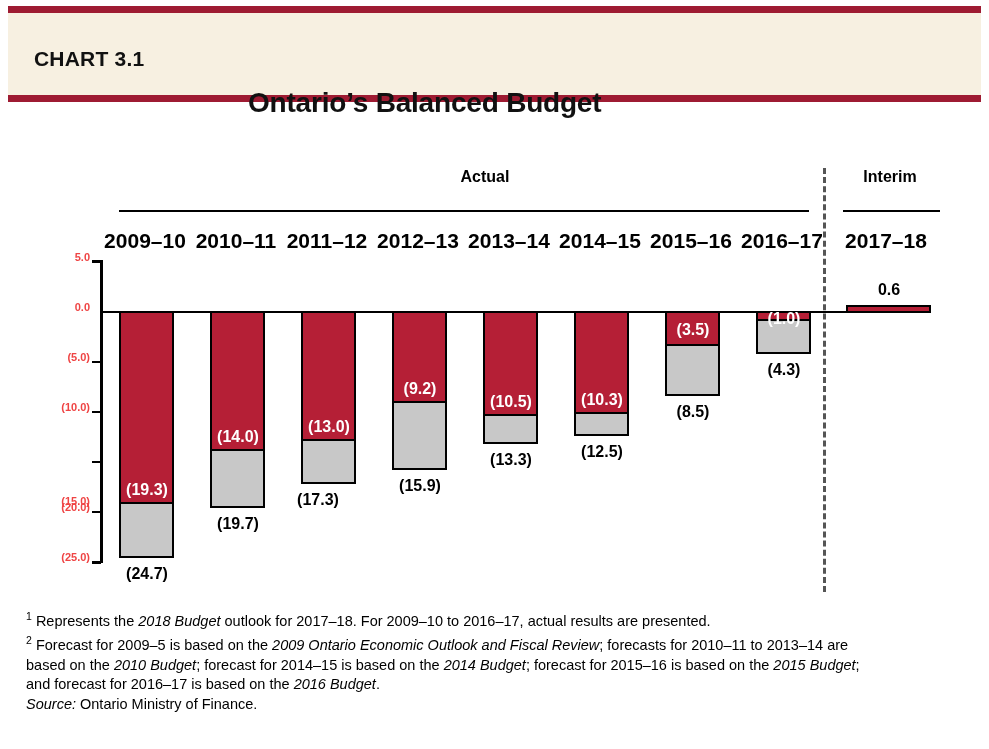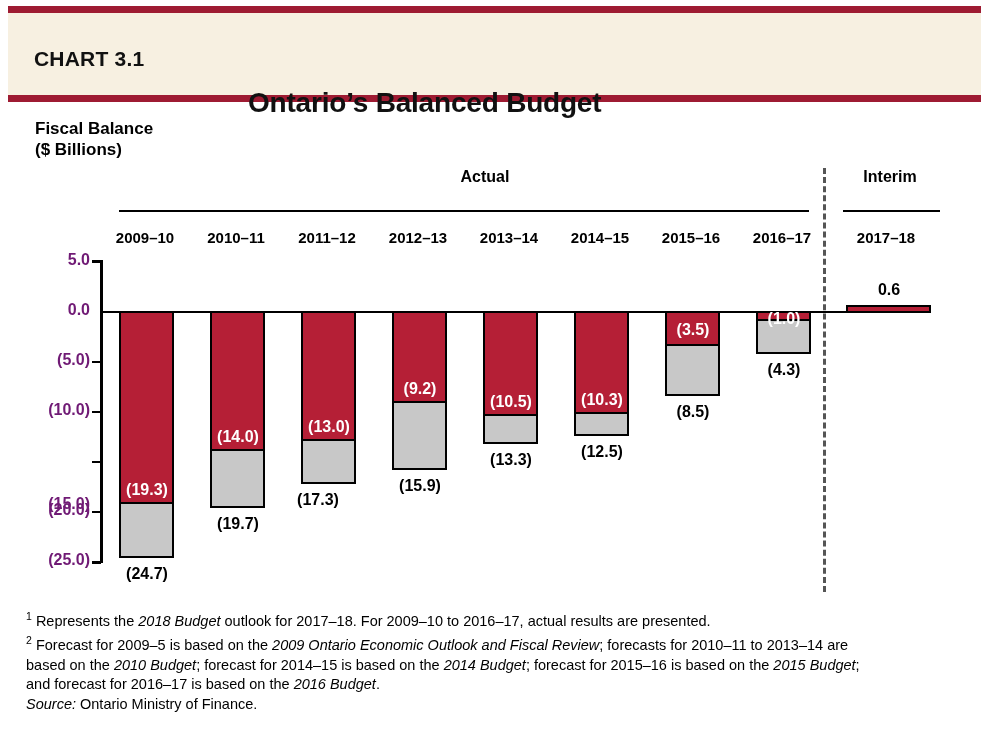--- a/index.html
+++ b/index.html
@@ -82,32 +82,32 @@
     text-align: center;
   }
   .group-rule {
     position: absolute;
     height: 0;
     border-top: 2px solid #000;
   }
   .period-label {
     position: absolute;
     top: 229px;
-    font-size: 15px;
+    font-size: 21px;
     font-weight: bold;
     color: #000;
     text-align: center;
     width: 90px;
   }
 
   .ytick-label {
     position: absolute;
-    font-size: 16px;
-    font-weight: bold;
-    color: #701a75;
+    font-size: 11px;
+    font-weight: bold;
+    color: #ef4444;
     text-align: right;
     width: 72px;
   }
   .ytick-mark {
     position: absolute;
     left: 92px;
     width: 9px;
     height: 0;
     border-top: 2px solid #000;
   }
@@ -211,24 +211,20 @@
 </head>
 <body>
 
 <div id="page">
 
   <div class="header-band">
     <div class="chart-number">CHART 3.1</div>
     <div class="chart-title">Ontario’s Balanced Budget</div>
   </div>
 
-  <div class="axis-title">
-    <div>Fiscal Balance</div>
-    <div>($ Billions)</div>
-  </div>
 
   <div class="plot">
 
     <div class="group-label" style="left:395px; top:168px; width:180px;">Actual</div>
     <div class="group-label" style="left:835px; top:168px; width:110px;">Interim</div>
 
     <div class="group-rule" style="left:119px; top:210px; width:690px;"></div>
     <div class="group-rule" style="left:843px; top:210px; width:97px;"></div>
 
     <div class="period-label" style="left:100px;">2009–10</div>

